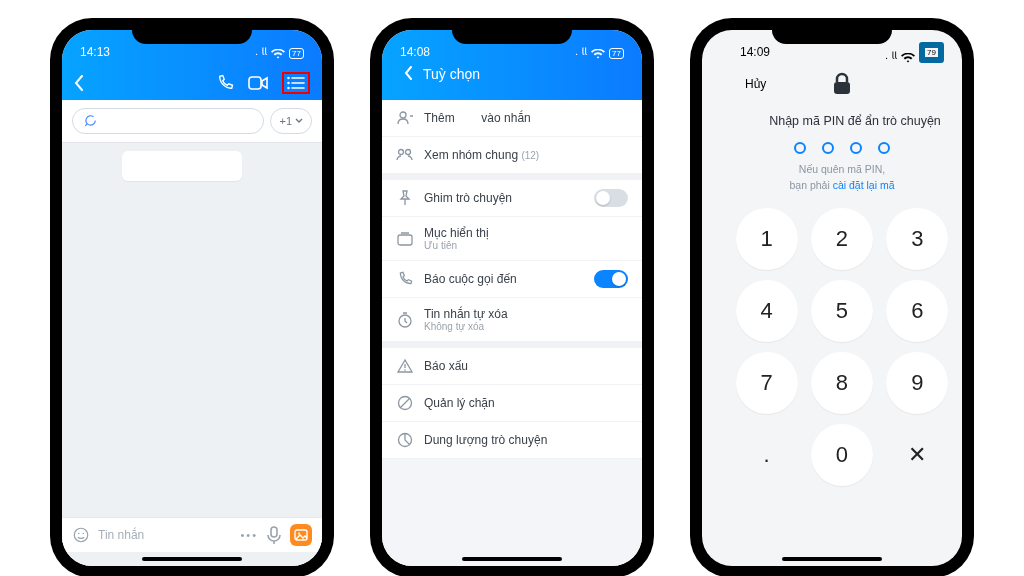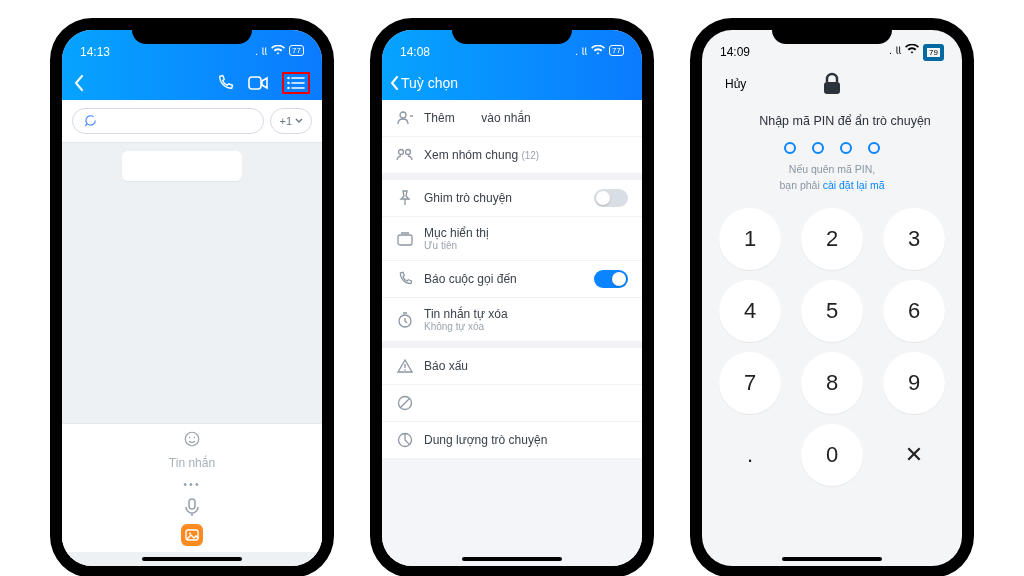--- a/index.html
+++ b/index.html
@@ -47,21 +47,21 @@
     height: 36px;
     display: flex;
     align-items: center;
     justify-content: space-between;
     padding: 8px 18px 0;
     font-size: 12px;
     font-weight: 400;
     position: relative;
     z-index: 40;
   }
-  .status-bar .right { display:flex; align-items:flex-start; gap:4px; font-size:10px;}
+  .status-bar .right { display:flex; align-items:flex-end; gap:4px; font-size:10px;}
   .home-indicator {
     position: absolute;
     bottom: 5px;
     left: 50%;
     transform: translateX(-50%);
     width: 100px;
     height: 4px;
     background: #000;
     border-radius: 3px;
   }
@@ -86,31 +86,31 @@
   }
   .searchrow .plus1 {
     border:1px solid #d4dbe3; border-radius:14px; padding:2px 8px;
     font-size:11px; color:#6b7680; display:flex; align-items:center; gap:3px;
   }
   .msgcard { margin:8px 0 0 60px; background:#fff; width:120px; height:30px;
     border-radius:6px; box-shadow:0 1px 1px rgba(0,0,0,.05);}
   .inputbar {
     position:absolute; bottom:14px; left:0; right:0;
     background:#fff; border-top:1px solid #e4e8ed;
-    display:flex; align-items:center; padding:6px 10px; gap:8px;flex-direction:column;
+    display:flex; align-items:center; padding:6px 10px; gap:8px;
   }
   .inputbar .tin { flex:1; color:#a7afb9; font-size:12px;}
   .orange-sq { width:22px; height:22px; background:#ff8a1f; border-radius:6px;
     display:flex; align-items:center; justify-content:center;}
   .dots { color:#9aa3ad; letter-spacing:2px; font-size:11px;}
 
   
   .nav2 {
     height:34px; background:linear-gradient(90deg,#06a3ff,#0b7bff);
-    color:#fff; display:flex; align-items:center; gap:2px; padding:0 8px;
+    color:#fff; display:flex; gap:10px; padding:0 22px;
     font-size:14px; font-weight:500;
   }
   .list2 { flex:1; background:#f3f5f8; overflow-y:auto; font-size:12px;}
   .group2 { background:#fff; }
   .sep2 { height:6px; background:#f0f2f6;}
   .row2 {
     display:flex; align-items:center; gap:10px; padding:9px 14px;
     border-bottom:1px solid #f0f2f6; color:#3a414a; position:relative;
   }
   .row2 .lab { flex:1; }
@@ -122,21 +122,21 @@
   .toggle::after { content:""; position:absolute; width:14px; height:14px; background:#fff;
     border-radius:50%; top:2px; left:2px; box-shadow:0 1px 2px rgba(0,0,0,.2);}
   .toggle.on { background:#0a84ff;}
   .toggle.on::after { left:auto; right:2px;}
   .hl-row {
     position:absolute; left:6px; right:6px; top:0; bottom:0;
     border:2px solid #e00; border-radius:4px; pointer-events:none;
   }
 
   
-  .screen3 { background:#f4f5f7; }
+  .screen3 { background:#f4f5f7;padding-left:20px; }
   .status3 { color:#000; }
   .header3 { display:flex; align-items:center; justify-content:center;
     position:relative; padding:6px 14px 10px; }
   .header3 .cancel { position:absolute; left:23px; font-size:12px; color:#000000;}
   .lock { width:22px; height:24px; }
   .title3 { text-align:center; font-size:12.5px; color:#2b323a; margin-top:8px;margin-left:26px;}
   .pins { display:flex; justify-content:center; gap:16px; margin:14px 0 8px;}
   .pind { width:12px; height:12px; border:2px solid #0a84ff; border-radius:50%;}
   .hint3 { text-align:center; font-size:10.5px; color:#8b96a2; line-height:1.5;}
   .hint3 .link { color:#0a84ff;}
@@ -339,20 +339,21 @@
             </span>
           <span class="lab">Báo xấu</span>
         </div>
         <div class="row2">
           <span class="ico2">
               <svg width="16" height="16" viewBox="0 0 16 16">
                 <circle cx="8" cy="8" r="6.5" fill="none" stroke="currentColor" stroke-width="1.3"></circle>
                 <line x1="3" y1="13" x2="13" y2="3" stroke="currentColor" stroke-width="1.3"></line>
               </svg>
             </span>
+          <span class="lab">Quản lý chặn</span>
         </div>
         <div class="row2">
           <span class="ico2">
               <svg width="16" height="16" viewBox="0 0 16 16">
                 <circle cx="8" cy="8" r="6.5" fill="none" stroke="currentColor" stroke-width="1.3"></circle>
                 <path d="M8 1.5V8l4.6 4.6" stroke="currentColor" stroke-width="1.3" fill="none"></path>
               </svg>
             </span>
           <span class="lab">Dung lượng trò chuyện</span>
         </div>
@@ -366,21 +367,21 @@
 <div class="phone">
   <div class="notch"></div>
   <div class="screen screen3">
     <div class="status-bar status3">
       <span>14:09</span>
       <span class="right">
         <span>．𝗅𝗅</span>
         <svg width="14" height="10" viewBox="0 0 14 10">
             <path fill="#000" d="M7 9.5 5.6 8.1a2 2 0 0 1 2.8 0Zm-3-3L2.6 5.1a6 6 0 0 1 8.8 0L10 6.5a4 4 0 0 0-6 0Zm-2.8-2.8L0 2.5a10 10 0 0 1 14 0l-1.2 1.2a8 8 0 0 0-11.6 0Z"></path>
           </svg>
-        <span style="border:4px solid #0369a1;border-radius:3px;padding:0 2px;font-size:8px;"><span>79</span></span>
+        <span style="border:6px solid #0369a1;border-radius:3px;padding:0 2px;font-size:8px;"><span>79</span></span>
       </span>
     </div>
     <div class="header3">
       <span class="cancel">Hủy</span>
       <svg class="lock" viewBox="0 0 22 24">
           <rect x="3" y="10" width="16" height="12" rx="3" fill="#2b323a"></rect>
           <path d="M6 10V7a5 5 0 0 1 10 0v3" fill="none" stroke="#2b323a" stroke-width="2.5"></path>
         </svg>
     </div>
     <div class="title3">Nhập mã PIN để ẩn trò chuyện</div>

